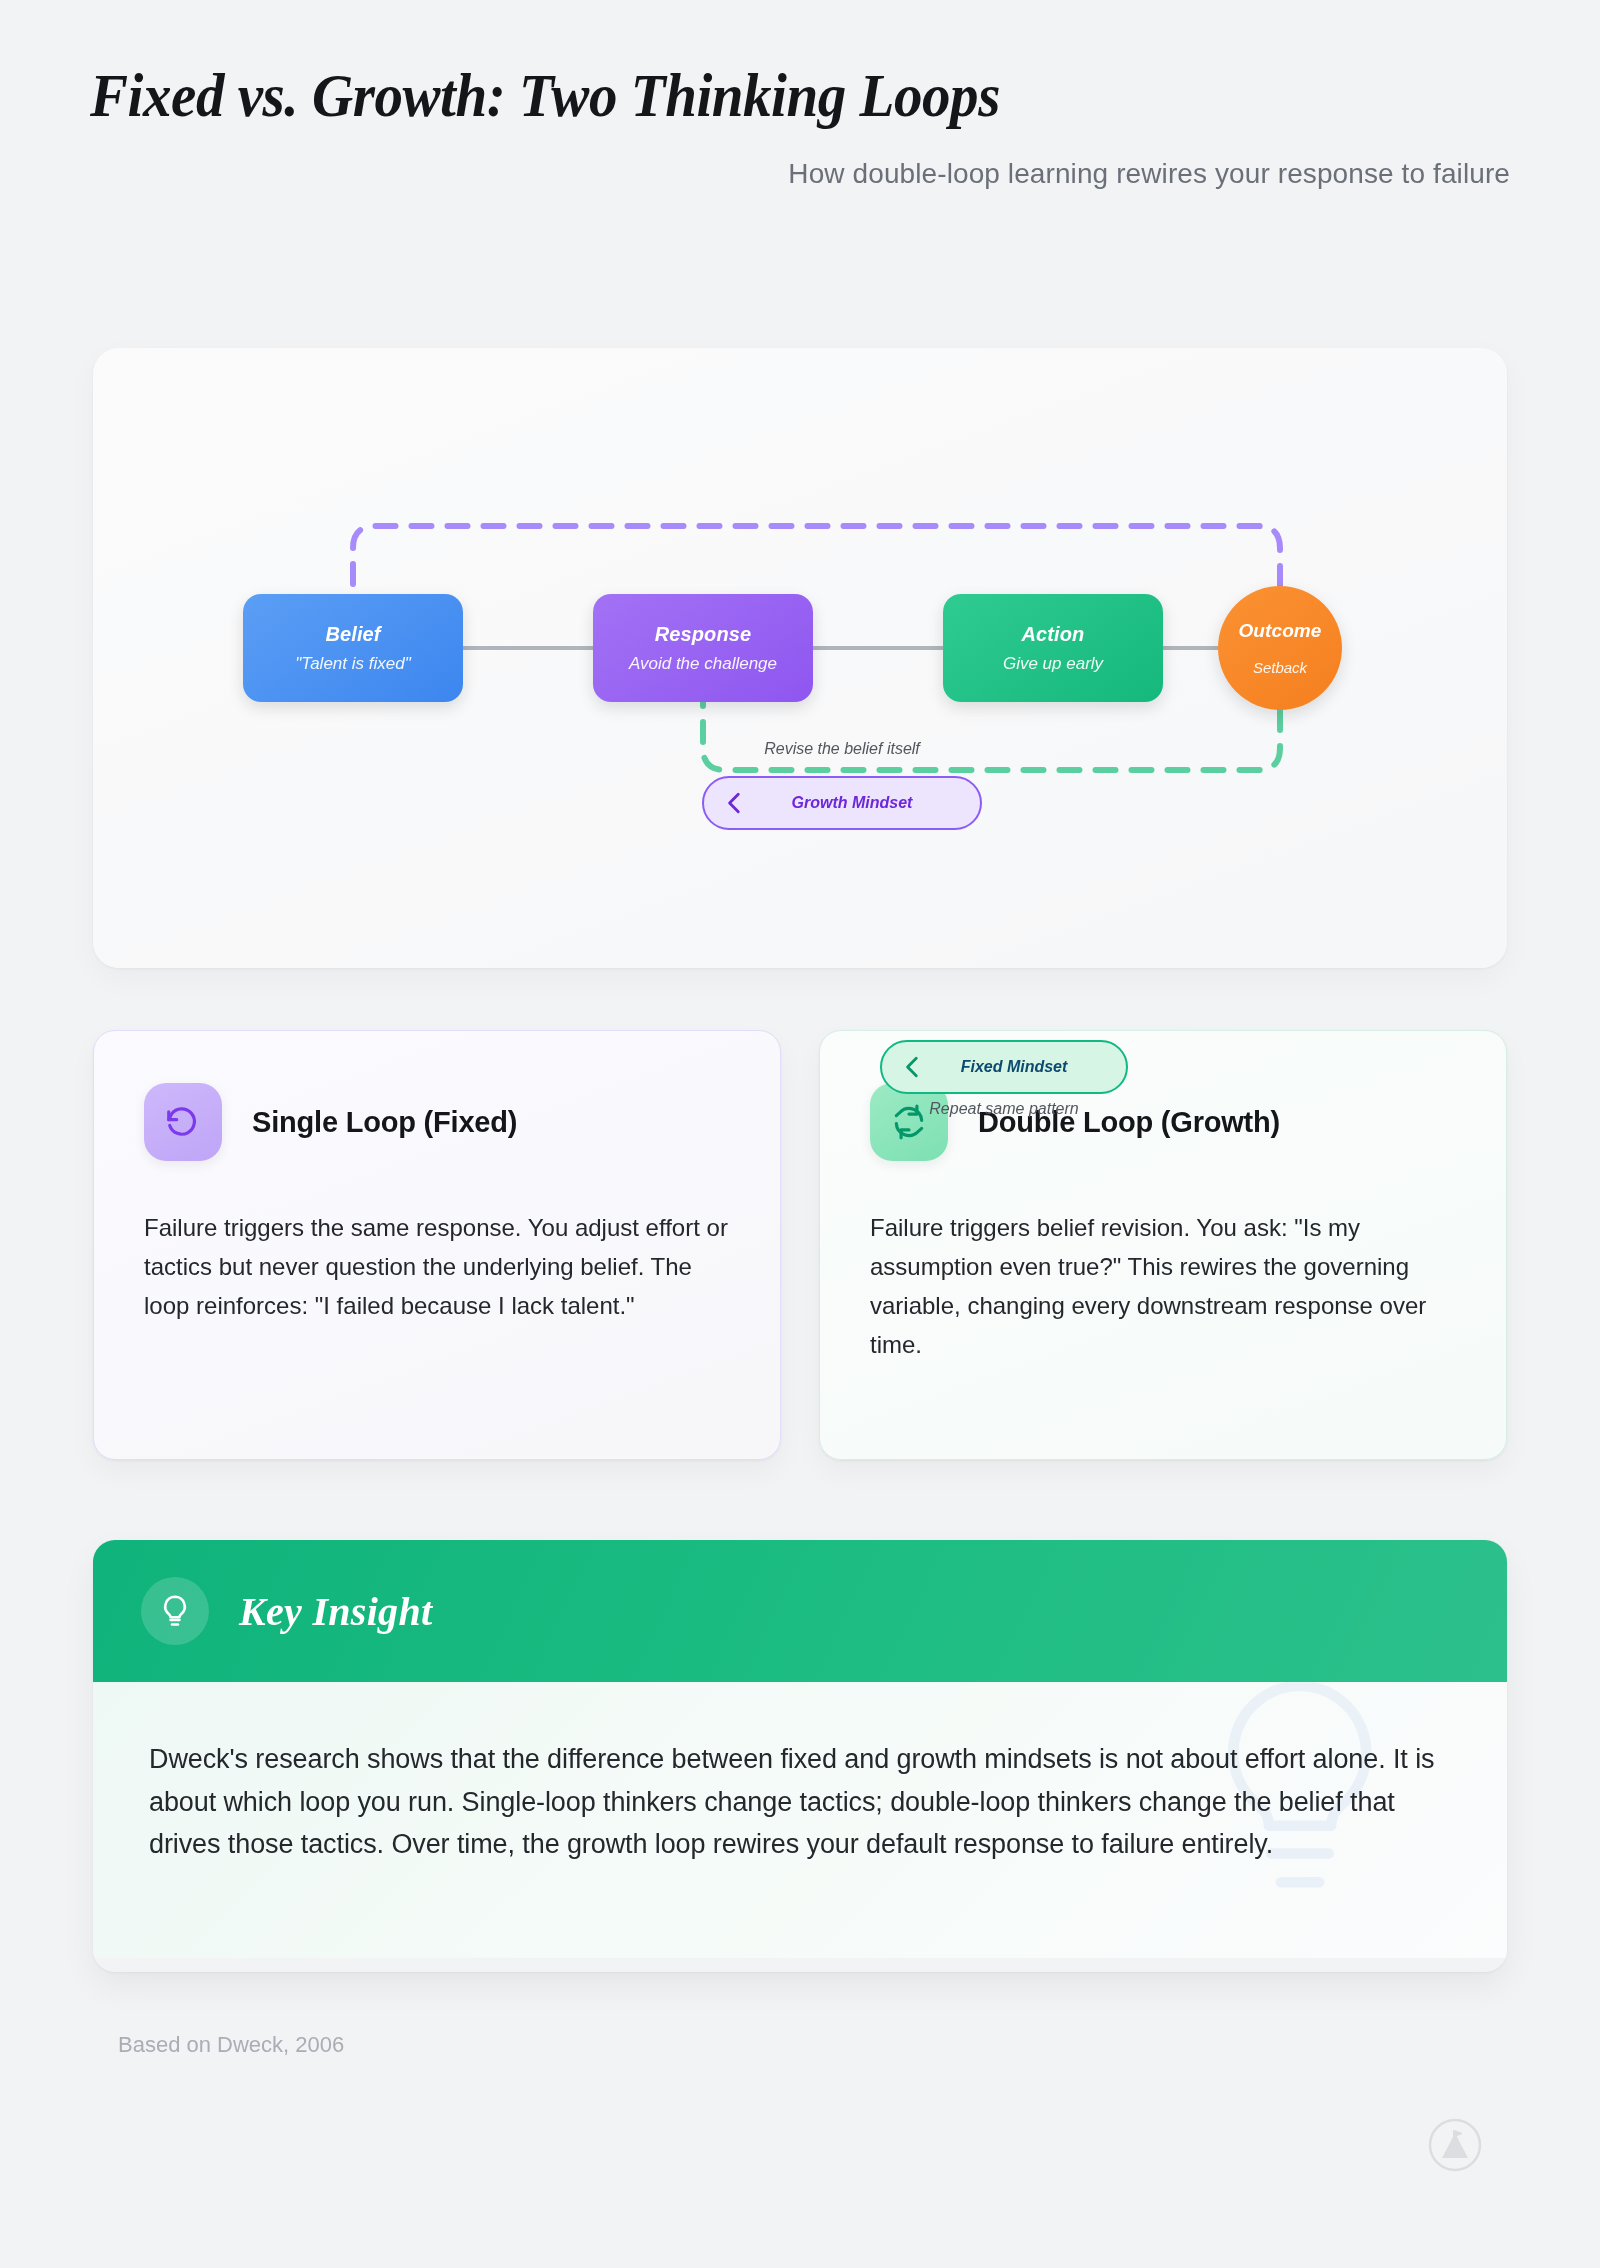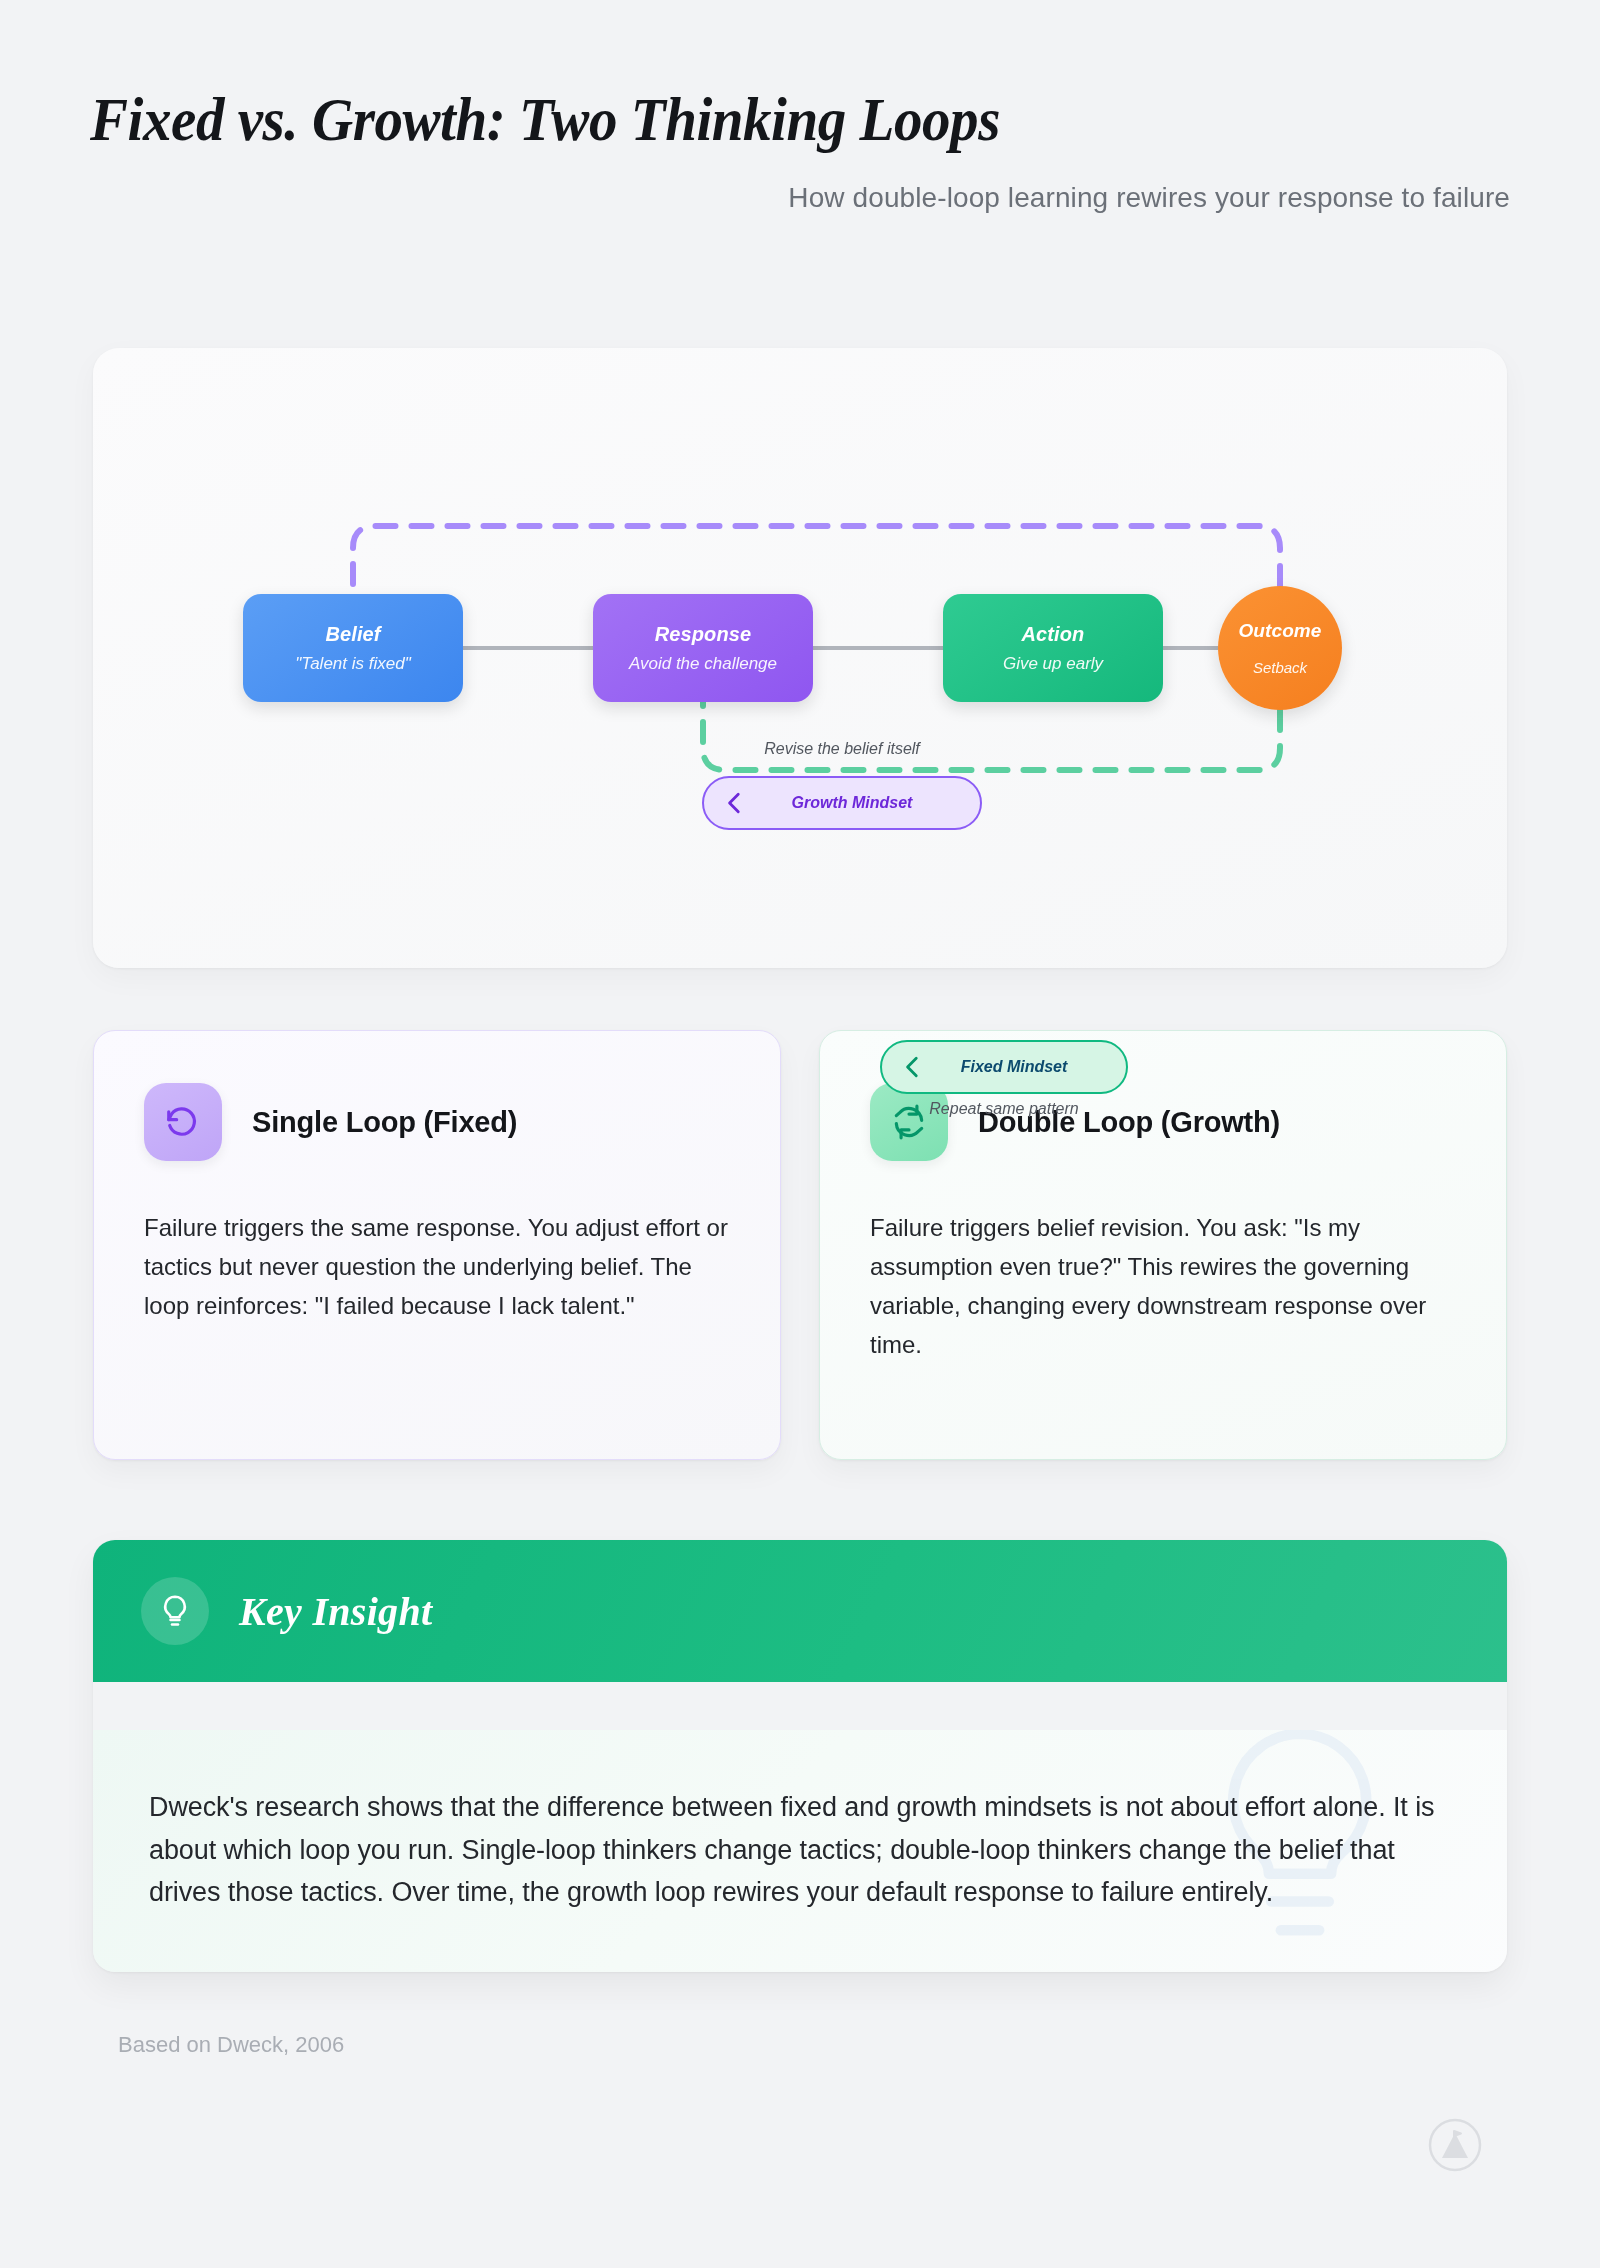--- a/index.html
+++ b/index.html
@@ -13,21 +13,21 @@
   }
   .page {
     position: relative;
     width: 1600px;
     height: 2268px;
     background: #f2f3f5;
     overflow: hidden;
   }
 
   
-  .header { position: absolute; left: 90px; top: 88px; width: 1420px; }
+  .header { position: absolute; left: 90px; top: 64px; width: 1420px; }
   .title {
     font-family: "Liberation Serif", serif;
     font-style: italic;
     font-weight: 700;
     font-size: 62px;
     line-height: 1.0;
     letter-spacing: -0.5px;
     color: #14161a;
     transform: scaleX(0.92);
     transform-origin: left center;
@@ -160,21 +160,20 @@
   .insight-title {
     margin-left: 30px; color: #fff;
     font-family: "Liberation Serif", serif;
     font-style: italic; font-weight: 700; font-size: 40px;
     letter-spacing: 0.3px;
   }
   .insight-body-wrap {
     position: relative; height: 276px;
     background: linear-gradient(135deg, #eef8f4 0%, #f5fbf8 45%, #fbfcfd 100%);
     overflow: hidden;
-    margin-top: 48px;
   }
   .ghost-bulb {
     position: absolute; right: 92px; top: -36px; opacity: 0.5;
   }
   .insight-body {
     position: relative;
     padding: 56px 64px 0 56px;
     font-size: 27px; line-height: 1.58; color: #24272c;
     letter-spacing: -0.1px;
   }

